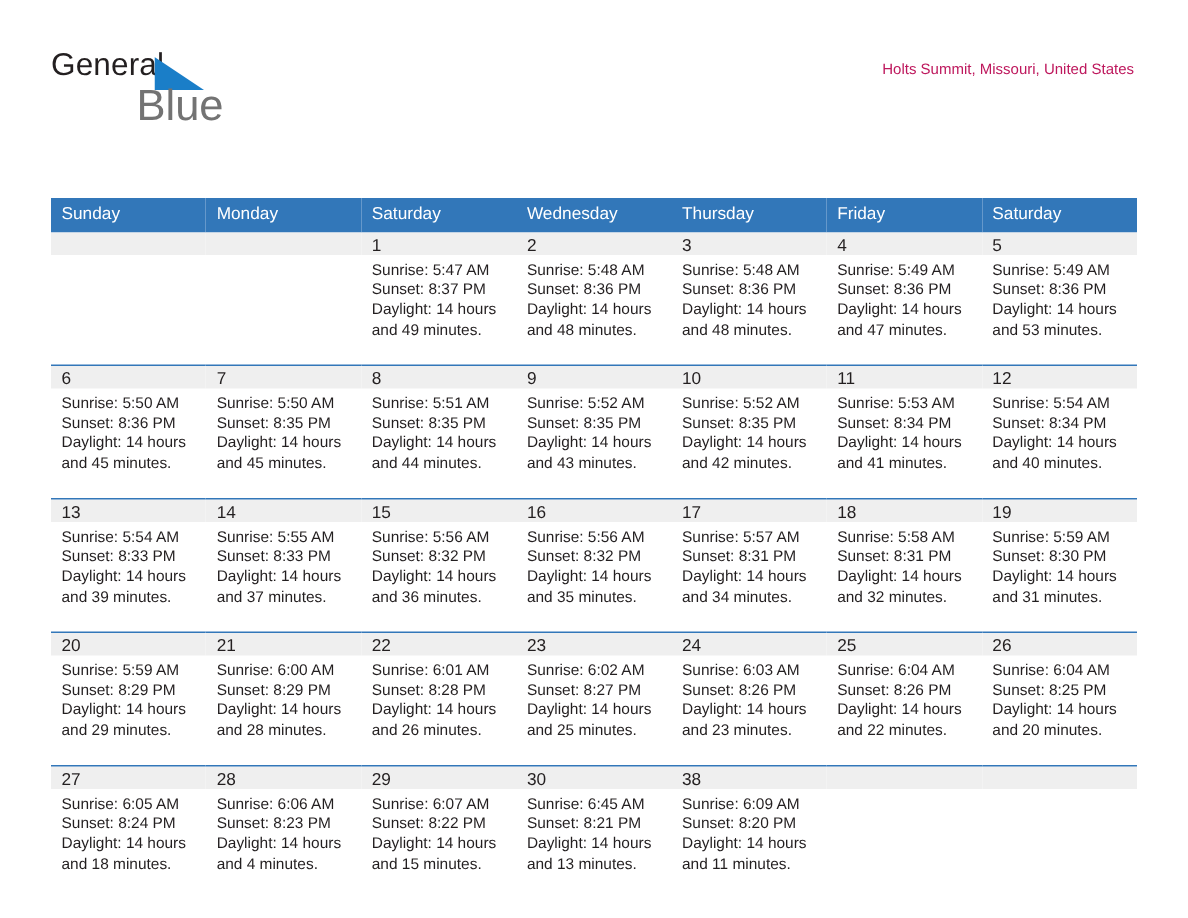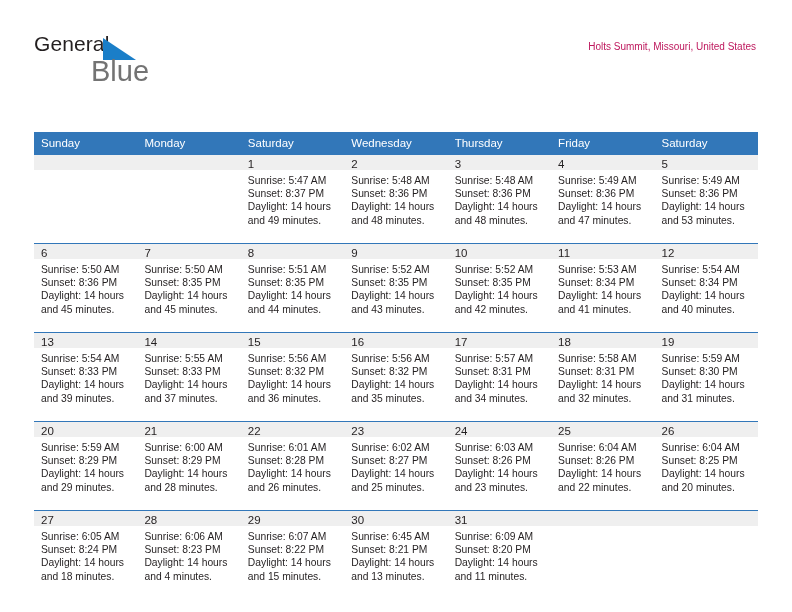--- a/index.html
+++ b/index.html
@@ -469,21 +469,21 @@
             <td>
               <div class="daynum-band">30</div>
               <div class="cell-body">
                 <div>Sunrise: 6:45 AM</div>
                 <div>Sunset: 8:21 PM</div>
                 <div>Daylight: 14 hours</div>
                 <div>and 13 minutes.</div>
               </div>
             </td>
             <td>
-              <div class="daynum-band">31</div>
+              <div class="daynum-band">38</div>
               <div class="cell-body">
                 <div>Sunrise: 6:09 AM</div>
                 <div>Sunset: 8:20 PM</div>
                 <div>Daylight: 14 hours</div>
                 <div>and 11 minutes.</div>
               </div>
             </td>
             <td class="cell-blank">
               <div class="daynum-band empty"></div>
               <div class="cell-body">

